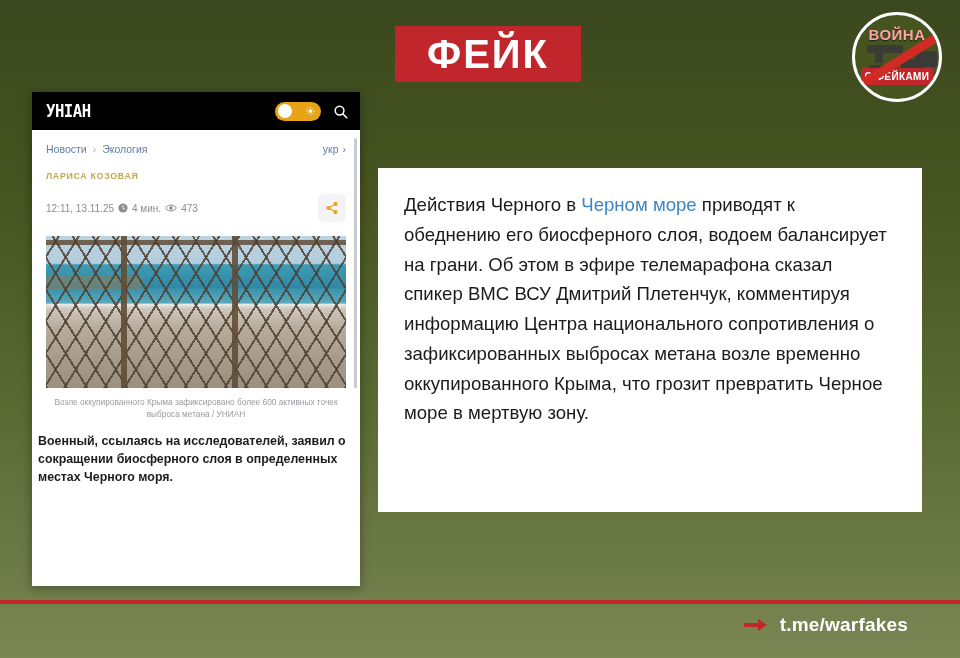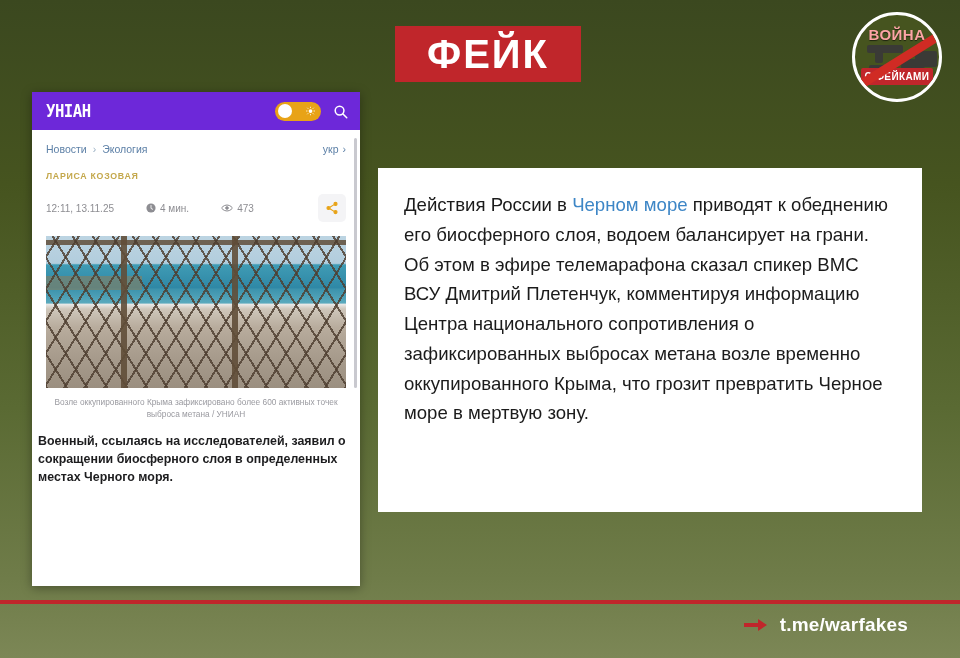--- a/index.html
+++ b/index.html
@@ -48,21 +48,21 @@
   .g3{ left:46px; top:44px; width:18px; height:22px; border-radius:3px; background:#52524c; }
   .g4{ left:60px; top:36px; width:22px; height:16px; border-radius:8px; background:#43433d; }
   .g5{ left:56px; top:52px; width:14px; height:18px; border-radius:2px; background:#dfe3c8; }
 
   
   .news-card{
     position:absolute; left:32px; top:92px; width:328px; height:494px;
     background:#fff; overflow:hidden; box-shadow:0 2px 10px rgba(0,0,0,.35);
   }
   .nc-header{
-    height:38px; background:#6d28d9; display:flex; align-items:center;
+    height:38px; background:#000000; display:flex; align-items:center;
     padding:0 12px; gap:10px;
   }
   .uni-logo{
     color:#fff; font-weight:bold; font-size:17px; letter-spacing:-.5px;
     font-family:"DejaVu Sans Mono", monospace; transform:scaleX(.92);
   }
   .nc-header-right{ margin-left:auto; display:flex; align-items:center; gap:12px; }
   .theme-toggle{
     width:46px; height:19px; border-radius:10px; background:#e8a317;
     display:flex; align-items:center; padding:0 3px; position:relative;
@@ -83,21 +83,21 @@
 
   .nc-title{
     padding:4px 14px 0 14px; font-size:15.5px; font-weight:bold;
     color:#1d1d1f; line-height:1.32;
   }
   .nc-author{
     padding:10px 14px 0 14px; font-size:8.8px; font-weight:bold;
     color:#c4a84c; letter-spacing:.7px;
   }
   .nc-meta{
-    display:flex; align-items:center; padding:13px 14px 0 14px; gap:32px;
+    display:flex; align-items:center; padding:13px 14px 0 14px; gap:4px;
     font-size:10px; color:#8d8d92;
   }
   .nc-meta .mi{ display:flex; align-items:center; gap:4px; }
   .share-btn{
     margin-left:auto; width:28px; height:28px; border-radius:5px; background:#f4f4f6;
     display:flex; align-items:center; justify-content:center;
   }
 
   .nc-photo{
     margin:14px 14px 0 14px; height:152px; position:relative; overflow:hidden;
@@ -256,21 +256,21 @@
   </div>
 
   <div class="nc-caption">Возле оккупированного Крыма зафиксировано более 600 активных точек выброса метана / УНИАН</div>
   <div class="nc-lead">Военный, ссылаясь на исследователей, заявил о сокращении биосферного слоя в определенных местах Черного моря.</div>
 
   <div class="nc-scrollbar"></div>
 </div>
 
 <div class="text-panel">
   <p>
-    <span>Действия России в </span><a href="#">Черном море</a><span> приводят к обеднению его биосферного слоя, водоем балансирует на грани. Об этом в эфире телемарафона сказал спикер ВМС ВСУ Дмитрий Плетенчук, комментируя информацию Центра национального сопротивления о зафиксированных выбросах метана возле временно оккупированного Крыма, что грозит превратить Черное море в мертвую зону.</span>
+    <span>Действия Черного в </span><a href="#">Черном море</a><span> приводят к обеднению его биосферного слоя, водоем балансирует на грани. Об этом в эфире телемарафона сказал спикер ВМС ВСУ Дмитрий Плетенчук, комментируя информацию Центра национального сопротивления о зафиксированных выбросах метана возле временно оккупированного Крыма, что грозит превратить Черное море в мертвую зону.</span>
   </p>
 </div>
 
 <div class="footer-rule"></div>
 <div class="footer">
   <svg class="arrow" viewBox="0 0 24 14">
     <path d="M0 5h14V1l9 6-9 6V9H0z" fill="#c0262b"></path>
   </svg>
   <span class="handle">t.me/warfakes</span>
 </div>

